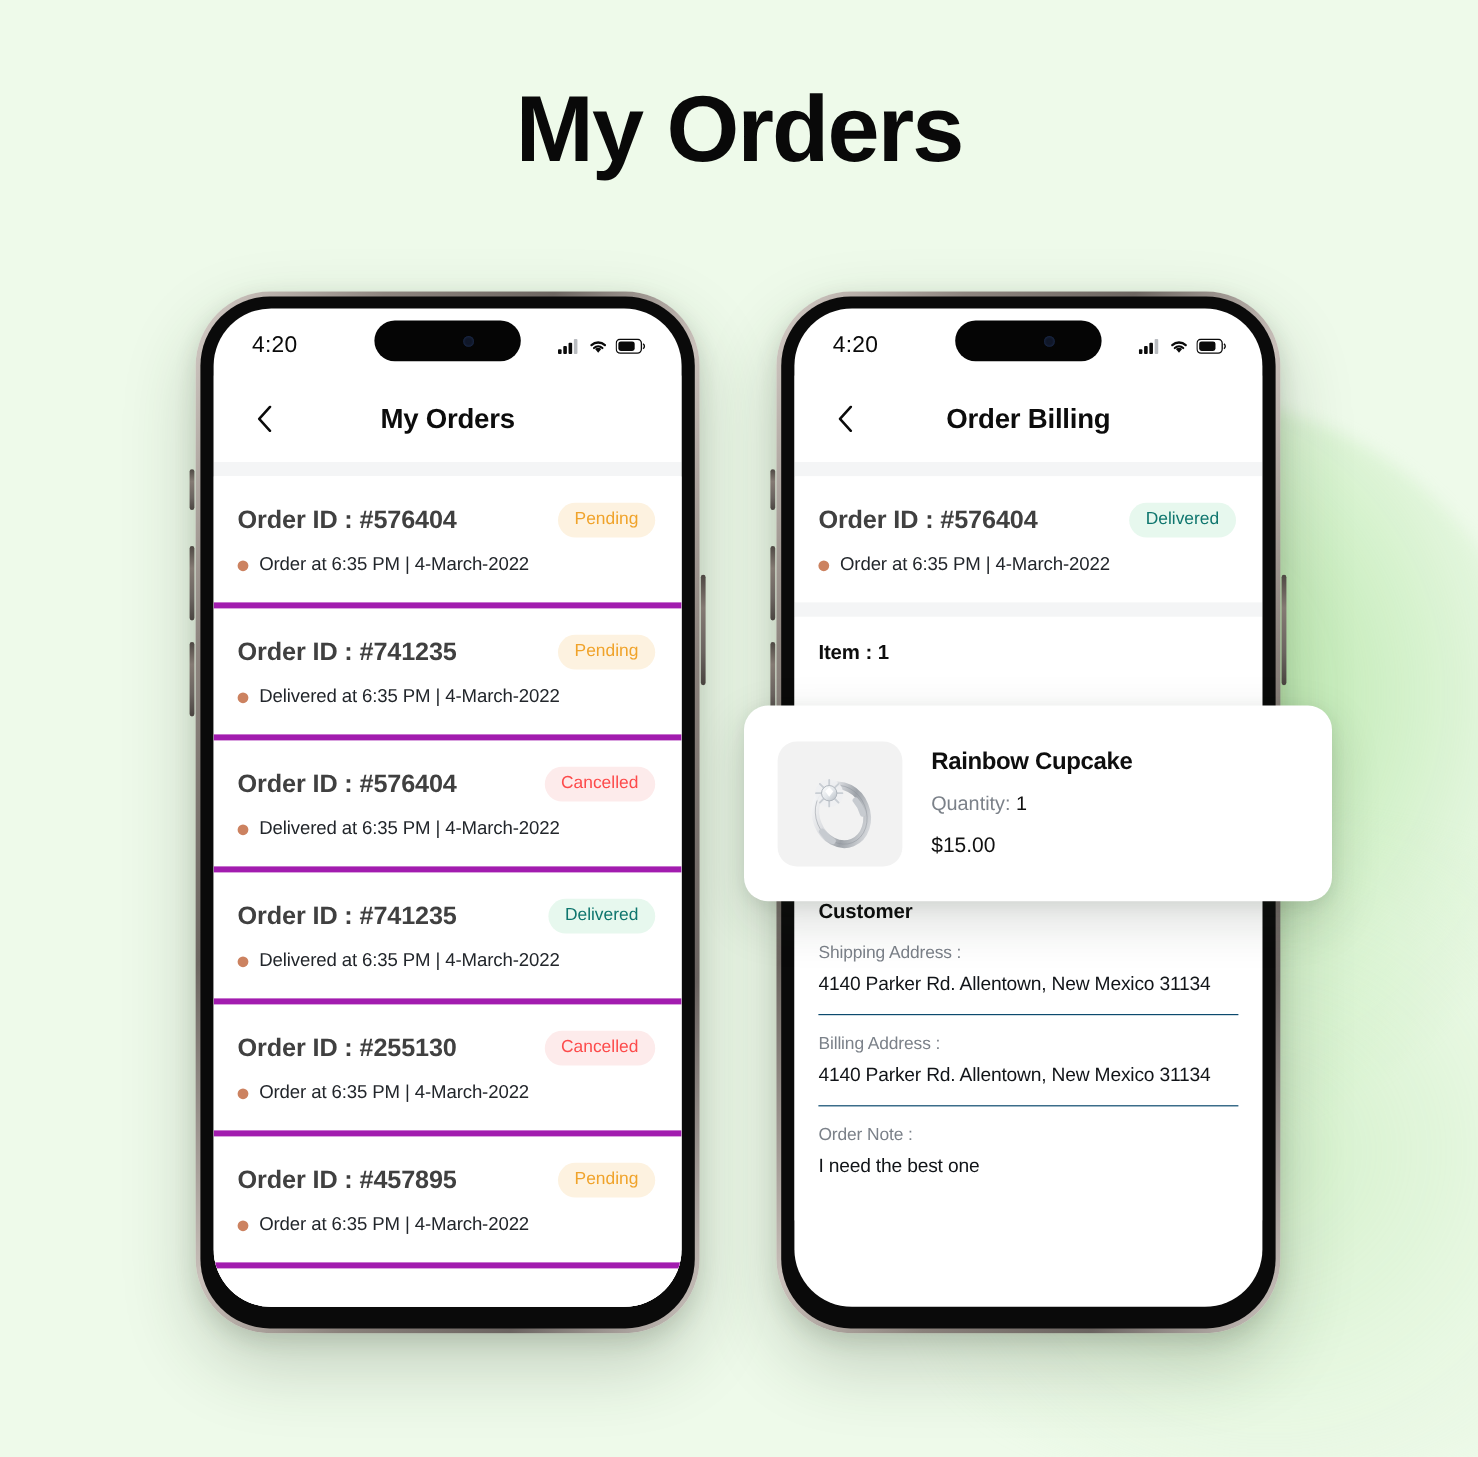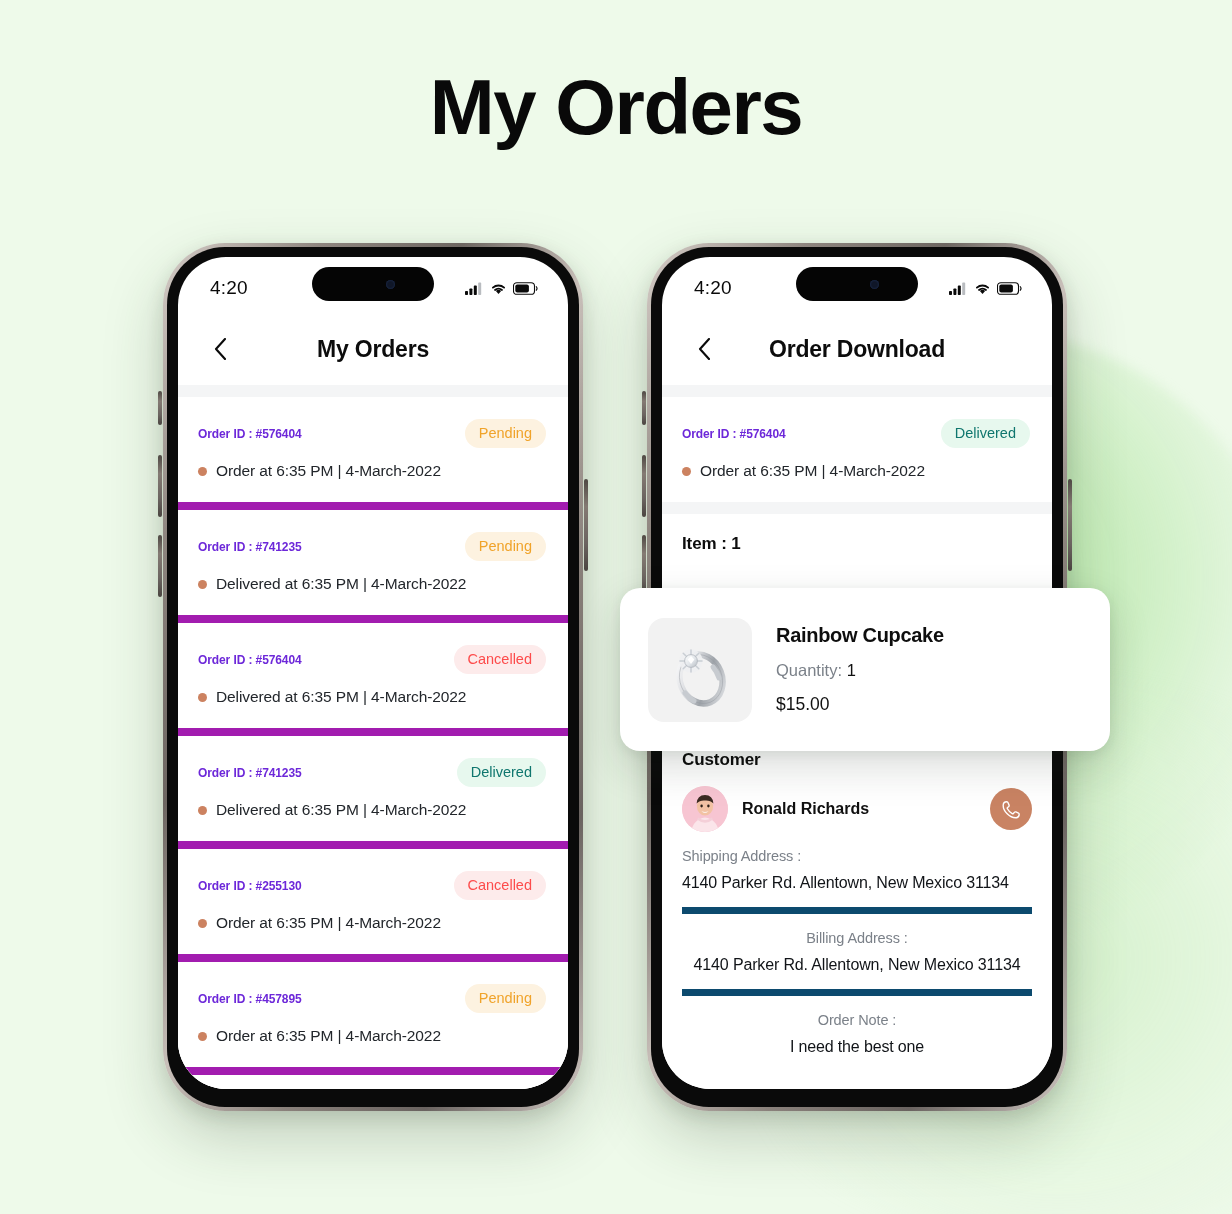--- a/index.html
+++ b/index.html
@@ -168,30 +168,30 @@
 
   .gap-band { height: 12px; background: #f4f5f6; }
 
   
   .order-list { background: #fff; }
   .order-row {
     padding: 22px 22px 22px 20px;
     background: #fff;
     cursor: pointer;
   }
-  .order-row + .order-row { border-top: 8px solid #a21caf; }
+  .order-row + .order-row { border-top: 5px solid #a21caf; }
   .order-row-top {
     display: flex;
     align-items: center;
     justify-content: space-between;
   }
   .order-id {
-    font-size: 12px;
+    font-size: 21px;
     font-weight: 700;
-    color: #6d28d9;
+    color: #404040;
     letter-spacing: -0.1px;
   }
   .badge {
     font-size: 14.5px;
     font-weight: 500;
     padding: 6px 14px 7px 14px;
     border-radius: 20px;
     white-space: nowrap;
     margin-left: 12px;
   }
@@ -269,21 +269,21 @@
     border-radius: 50%;
     background: #c98363;
     display: flex;
     align-items: center;
     justify-content: center;
     flex: none;
     cursor: pointer;
   }
 
   .field { padding: 16px 0 15px 0; }
-  .field + .field { border-top: 7px solid #0c4a6e; text-align: center; }
+  .field + .field { border-top: 1px solid #0c4a6e; }
   .field-label {
     font-size: 14.5px;
     color: #7b8189;
     letter-spacing: -0.1px;
   }
   .field-value {
     font-size: 16px;
     color: #111418;
     margin-top: 10px;
     letter-spacing: -0.15px;
@@ -487,21 +487,21 @@
           </svg>
         </div>
       </div>
 
       <div class="nav-bar">
         <div class="nav-back">
           <svg width="13" height="22" viewBox="0 0 13 22">
             <path d="M11 1 L2 11 L11 21" stroke="#0b0b0b" stroke-width="2.1" fill="none" stroke-linecap="round" stroke-linejoin="round"></path>
           </svg>
         </div>
-        <div class="nav-title">Order Download</div>
+        <div class="nav-title">Order Billing</div>
       </div>
 
       <div class="gap-band"></div>
 
       <div class="detail-block">
         <div class="detail-head">
           <span class="order-id">Order ID : #576404</span>
           <span class="badge delivered">Delivered</span>
         </div>
         <div class="order-row-sub">
@@ -513,40 +513,20 @@
       <div class="gap-band"></div>
 
       <div class="item-block">
         <div class="section-title">Item : 1</div>
         <div style="height:178px"></div>
       </div>
 
       <div class="customer-block">
         <div class="section-title">Customer</div>
 
-        <div class="cust-row">
-          <div class="avatar">
-            <svg width="46" height="46" viewBox="0 0 46 46">
-              <circle cx="23" cy="23" r="23" fill="#f7c5d2"></circle>
-              <path d="M9 46 q2.5 -13 14 -14.5 q11.5 1.5 14 14.5 Z" fill="#fbe5ea"></path>
-              <path d="M16.5 31.5 q6.5 5 13 0 l1.6 2 q-8 6.5 -16.2 0 Z" fill="#f4cfd8"></path>
-              <ellipse cx="23" cy="20" rx="8.2" ry="9.6" fill="#f2c2a4"></ellipse>
-              <path d="M14.6 17.5 q0.6 -8.2 8.4 -8.4 q7.8 0.2 8.4 8.4 q-3.2 -3.4 -8.4 -3 q-5.2 -0.4 -8.4 3 Z" fill="#3b2a22"></path>
-              <ellipse cx="19.6" cy="20" rx="1.2" ry="1.4" fill="#2b2018"></ellipse>
-              <ellipse cx="26.4" cy="20" rx="1.2" ry="1.4" fill="#2b2018"></ellipse>
-              <path d="M19.4 25.2 q3.6 3 7.2 0 q-3.6 1.4 -7.2 0 Z" fill="#ffffff"></path>
-            </svg>
-          </div>
-          <span class="cust-name">Ronald Richards</span>
-          <div class="call-btn">
-            <svg width="21" height="21" viewBox="0 0 24 24">
-              <path d="M6.6 3.2 c0.9 0 1.3 0.5 1.6 1.3 l1 2.5 c0.3 0.8 0.1 1.3 -0.5 1.8 l-1.2 1 c-0.4 0.4 -0.5 0.8 -0.2 1.4 a13 13 0 0 0 5.5 5.5 c0.6 0.3 1 0.2 1.4 -0.2 l1 -1.2 c0.5 -0.6 1 -0.8 1.8 -0.5 l2.5 1 c0.8 0.3 1.3 0.7 1.3 1.6 c0 2.4 -1.9 4.1 -4.2 4.1 C10 21.5 2.5 14 2.5 7.4 c0 -2.3 1.7 -4.2 4.1 -4.2 Z" fill="none" stroke="#ffffff" stroke-width="1.6" stroke-linejoin="round"></path>
-            </svg>
-          </div>
-        </div>
 
         <div class="field">
           <div class="field-label">Shipping Address :</div>
           <div class="field-value">4140 Parker Rd. Allentown, New Mexico 31134</div>
         </div>
 
         <div class="field">
           <div class="field-label">Billing Address :</div>
           <div class="field-value">4140 Parker Rd. Allentown, New Mexico 31134</div>
         </div>

